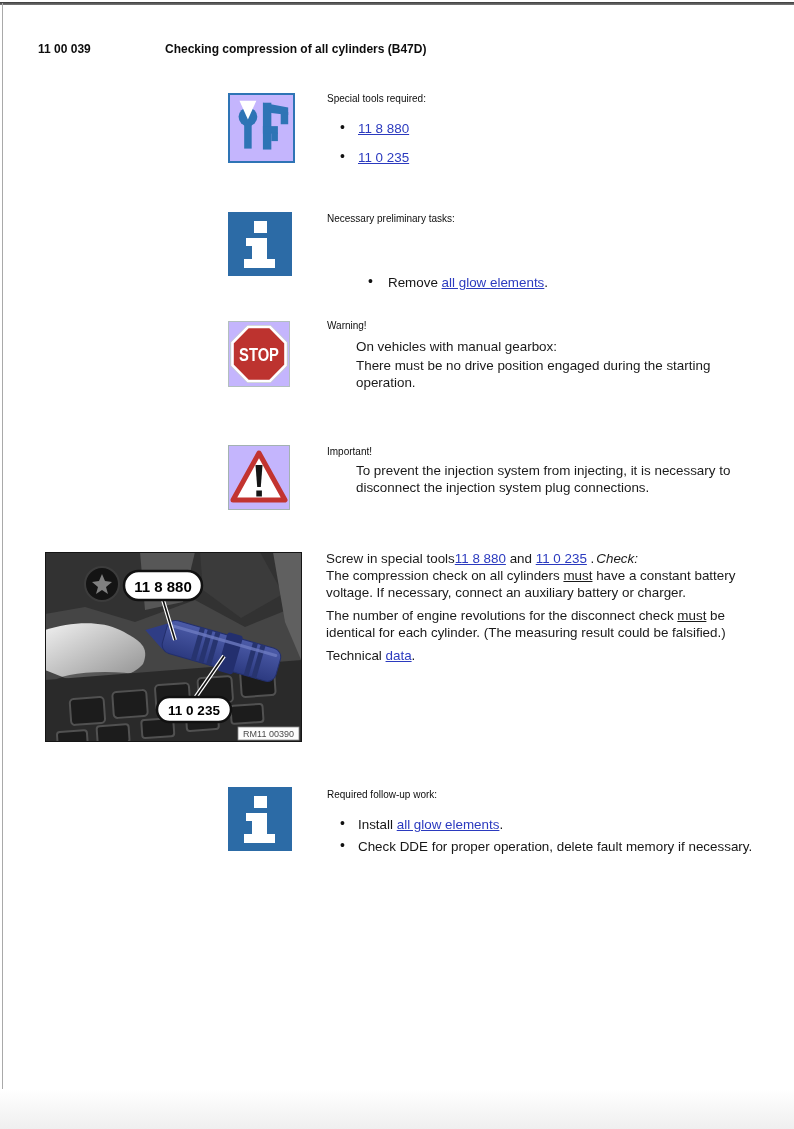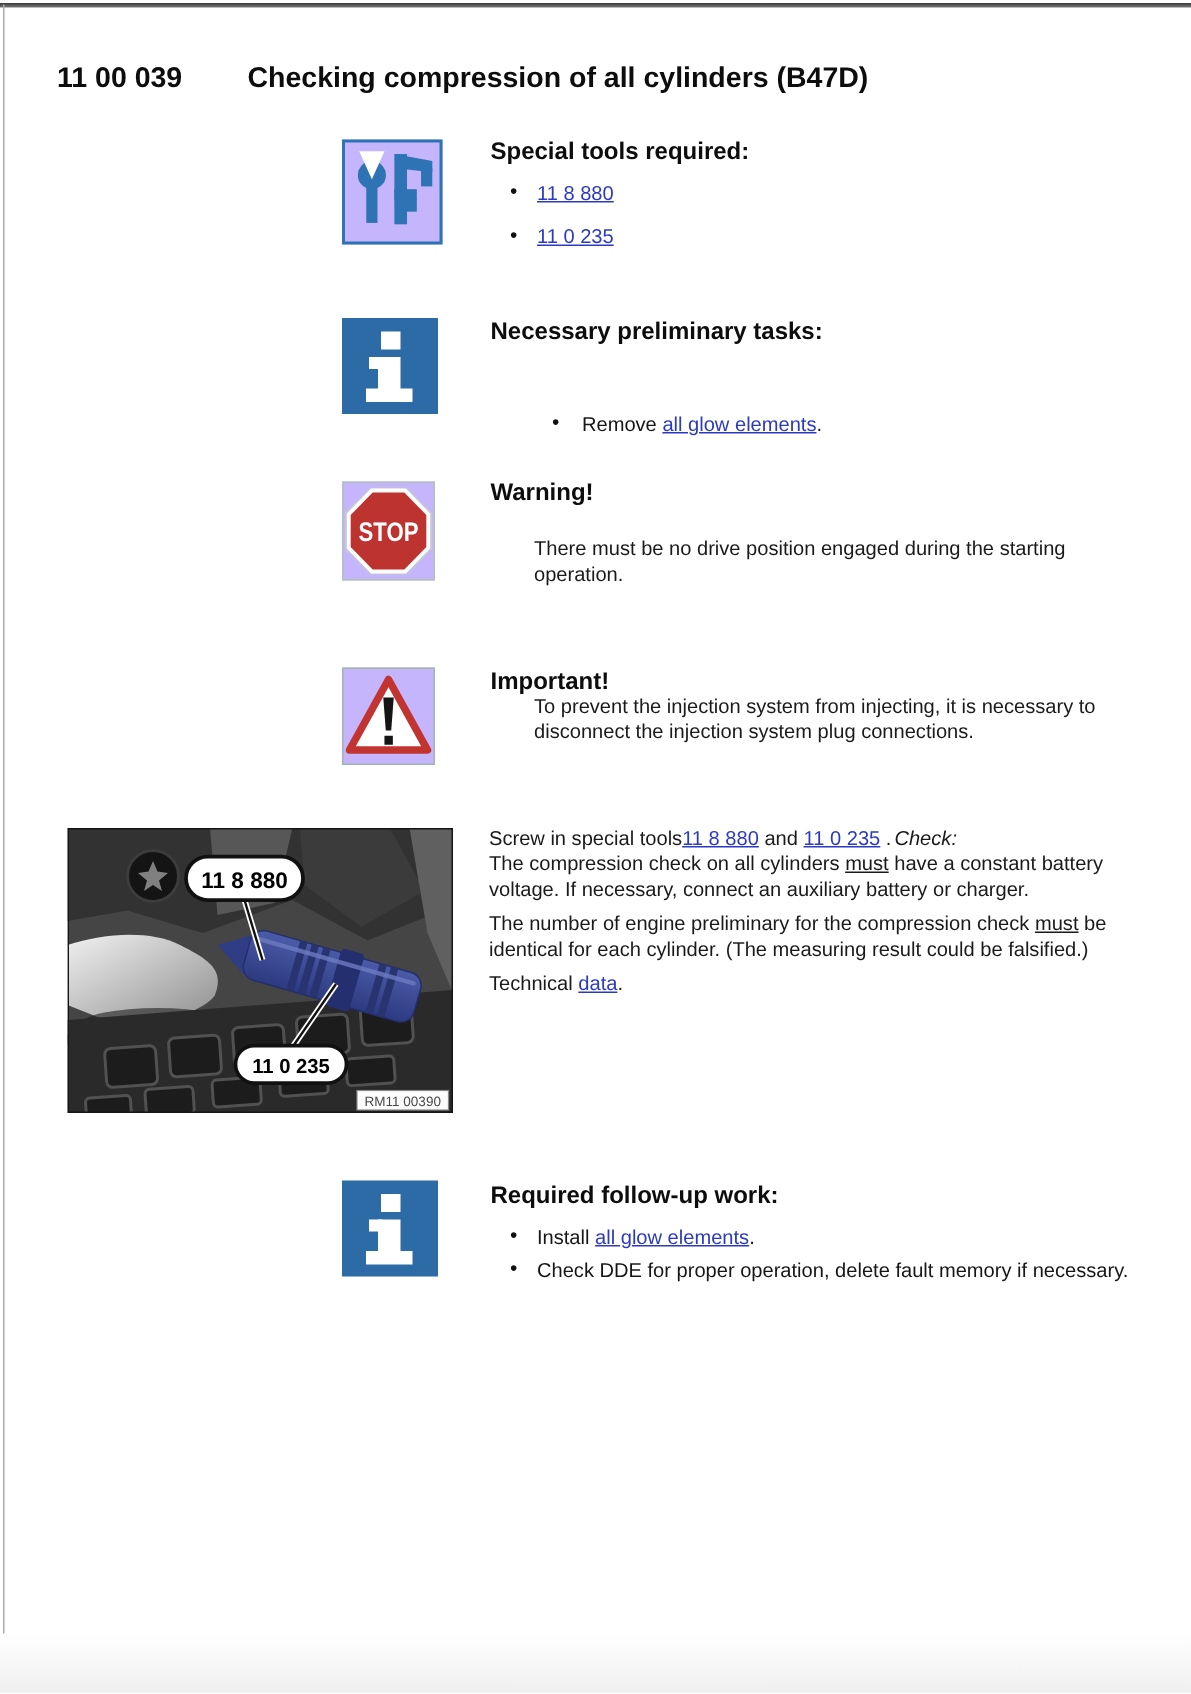--- a/index.html
+++ b/index.html
@@ -7,22 +7,22 @@
     position:relative; width:794px; height:1129px; background:#ffffff;
     font-family:"Liberation Sans", sans-serif; color:#161616; overflow:hidden;
   }
   .abs { position:absolute; }
   .top-edge { position:absolute; top:2px; left:0; width:794px; height:3px;
     background:linear-gradient(180deg,#3a3a3a,#7a7a7a); }
   .left-edge { position:absolute; top:3px; left:2px; width:1px; height:1087px; background:#a9a9a9; }
   .bottom-band { position:absolute; left:0; bottom:0; width:794px; height:40px;
     background:linear-gradient(180deg,#ffffff,#efefef); }
 
-  .title-code, .title-text { font-size:19px; font-weight:bold; color:#0d0d0d; }
-  .heading { font-weight:bold; font-size:16px; color:#0d0d0d; white-space:nowrap; }
+  .title-code, .title-text { font-size:12px; font-weight:bold; color:#0d0d0d; }
+  .heading { font-weight:normal; font-size:10px; color:#0d0d0d; white-space:nowrap; }
   .body-text { font-size:13.4px; line-height:17px; color:#1a1a1a; }
   .link { color:#2b3abf; text-decoration:underline; cursor:pointer; }
   .u { text-decoration:underline; }
   .it { font-style:italic; }
 
   .bullet-row { position:absolute; font-size:13.4px; line-height:17px; }
   .bullet-row::before { content:"•"; position:absolute; left:-18px; top:-1px; font-size:14px; color:#111; }
   .bullet-row.deep::before { left:-20px; }
 
   .icon-frame { position:absolute; background:#c4b5fd; display:flex; align-items:center; justify-content:center; box-sizing:border-box; }
@@ -85,20 +85,21 @@
   </div>
 
   <div class="icon-frame stop-frame" style="left:228px; top:321px; width:62px; height:66px;">
     <svg width="60" height="64" viewBox="0 0 60 64">
       <polygon points="18.2,3.5 41.8,3.5 58.5,20.2 58.5,43.8 41.8,60.5 18.2,60.5 1.5,43.8 1.5,20.2" fill="none" stroke="#c4cccc" stroke-width="1"></polygon>
       <polygon points="19,5 41,5 56.5,20.8 56.5,43.2 41,59 19,59 3.5,43.2 3.5,20.8" fill="#bd332f" stroke="#ffffff" stroke-width="2.6"></polygon>
       <text x="0" y="0" transform="translate(30,38.5) scale(0.82,1)" text-anchor="middle" font-size="18" font-weight="bold" fill="#ffffff">STOP</text>
     </svg>
   </div>
   <div class="abs heading" style="left:327px; top:320px;">Warning!</div>
+  <div class="abs body-text" style="left:356px; top:338px; width:400px;">On vehicles with manual gearbox:</div>
   <div class="abs body-text" style="left:356px; top:357px; width:392px;">There must be no drive position engaged during the starting operation.</div>
 
   <div class="icon-frame warn-frame" style="left:228px; top:445px; width:62px; height:65px;">
     <svg width="60" height="63" viewBox="0 0 60 63">
       <polygon points="30,7 56,54 4,54" fill="#ffffff" stroke="#c23430" stroke-width="5" stroke-linejoin="round"></polygon>
       <polygon points="26.5,19 33.5,19 31.8,41 28.2,41" fill="#151515"></polygon>
       <rect x="27.3" y="44.5" width="5.6" height="6" fill="#151515"></rect>
     </svg>
   </div>
   <div class="abs heading" style="left:327px; top:446px;">Important!</div>
@@ -169,21 +170,21 @@
         <rect x="193" y="175" width="61" height="13" fill="#fcfcfc" stroke="#8a8a8a" stroke-width="0.8"></rect>
         <text x="223.5" y="185" text-anchor="middle" font-size="9" fill="#4a4a4a">RM11 00390</text>
       </g>
       <rect x="0.5" y="0.5" width="256" height="189" fill="none" stroke="#151515" stroke-width="1"></rect>
     </svg>
   </div>
 
   <div class="abs body-text proc" style="left:326px; top:550px; width:444px;">
     <p><span>Screw in special tools</span><span class="link">11 8 880</span><span> and </span><span class="link">11 0 235</span><span> .</span><span class="it" style="margin-left:2px;">Check:</span></p>
     <p><span>The compression check on all cylinders </span><span class="u">must</span><span> have a constant battery voltage. If necessary, connect an auxiliary battery or charger.</span></p>
-    <p class="gap"><span>The number of engine preliminary for the compression check </span><span class="u">must</span><span> be identical for each cylinder. (The measuring result could be falsified.)</span></p>
+    <p class="gap"><span>The number of engine revolutions for the disconnect check </span><span class="u">must</span><span> be identical for each cylinder. (The measuring result could be falsified.)</span></p>
     <p class="gap"><span>Technical </span><span class="link">data</span><span>.</span></p>
   </div>
 
   <div class="icon-frame info-frame" style="left:228px; top:787px; width:64px; height:64px;">
     <svg width="64" height="64" viewBox="0 0 64 64">
       <g fill="#ffffff">
         <rect x="26" y="9" width="13" height="12"></rect>
         <rect x="18" y="26" width="9" height="8"></rect>
         <rect x="24" y="26" width="15" height="24"></rect>
         <rect x="16" y="47" width="31" height="9"></rect>

